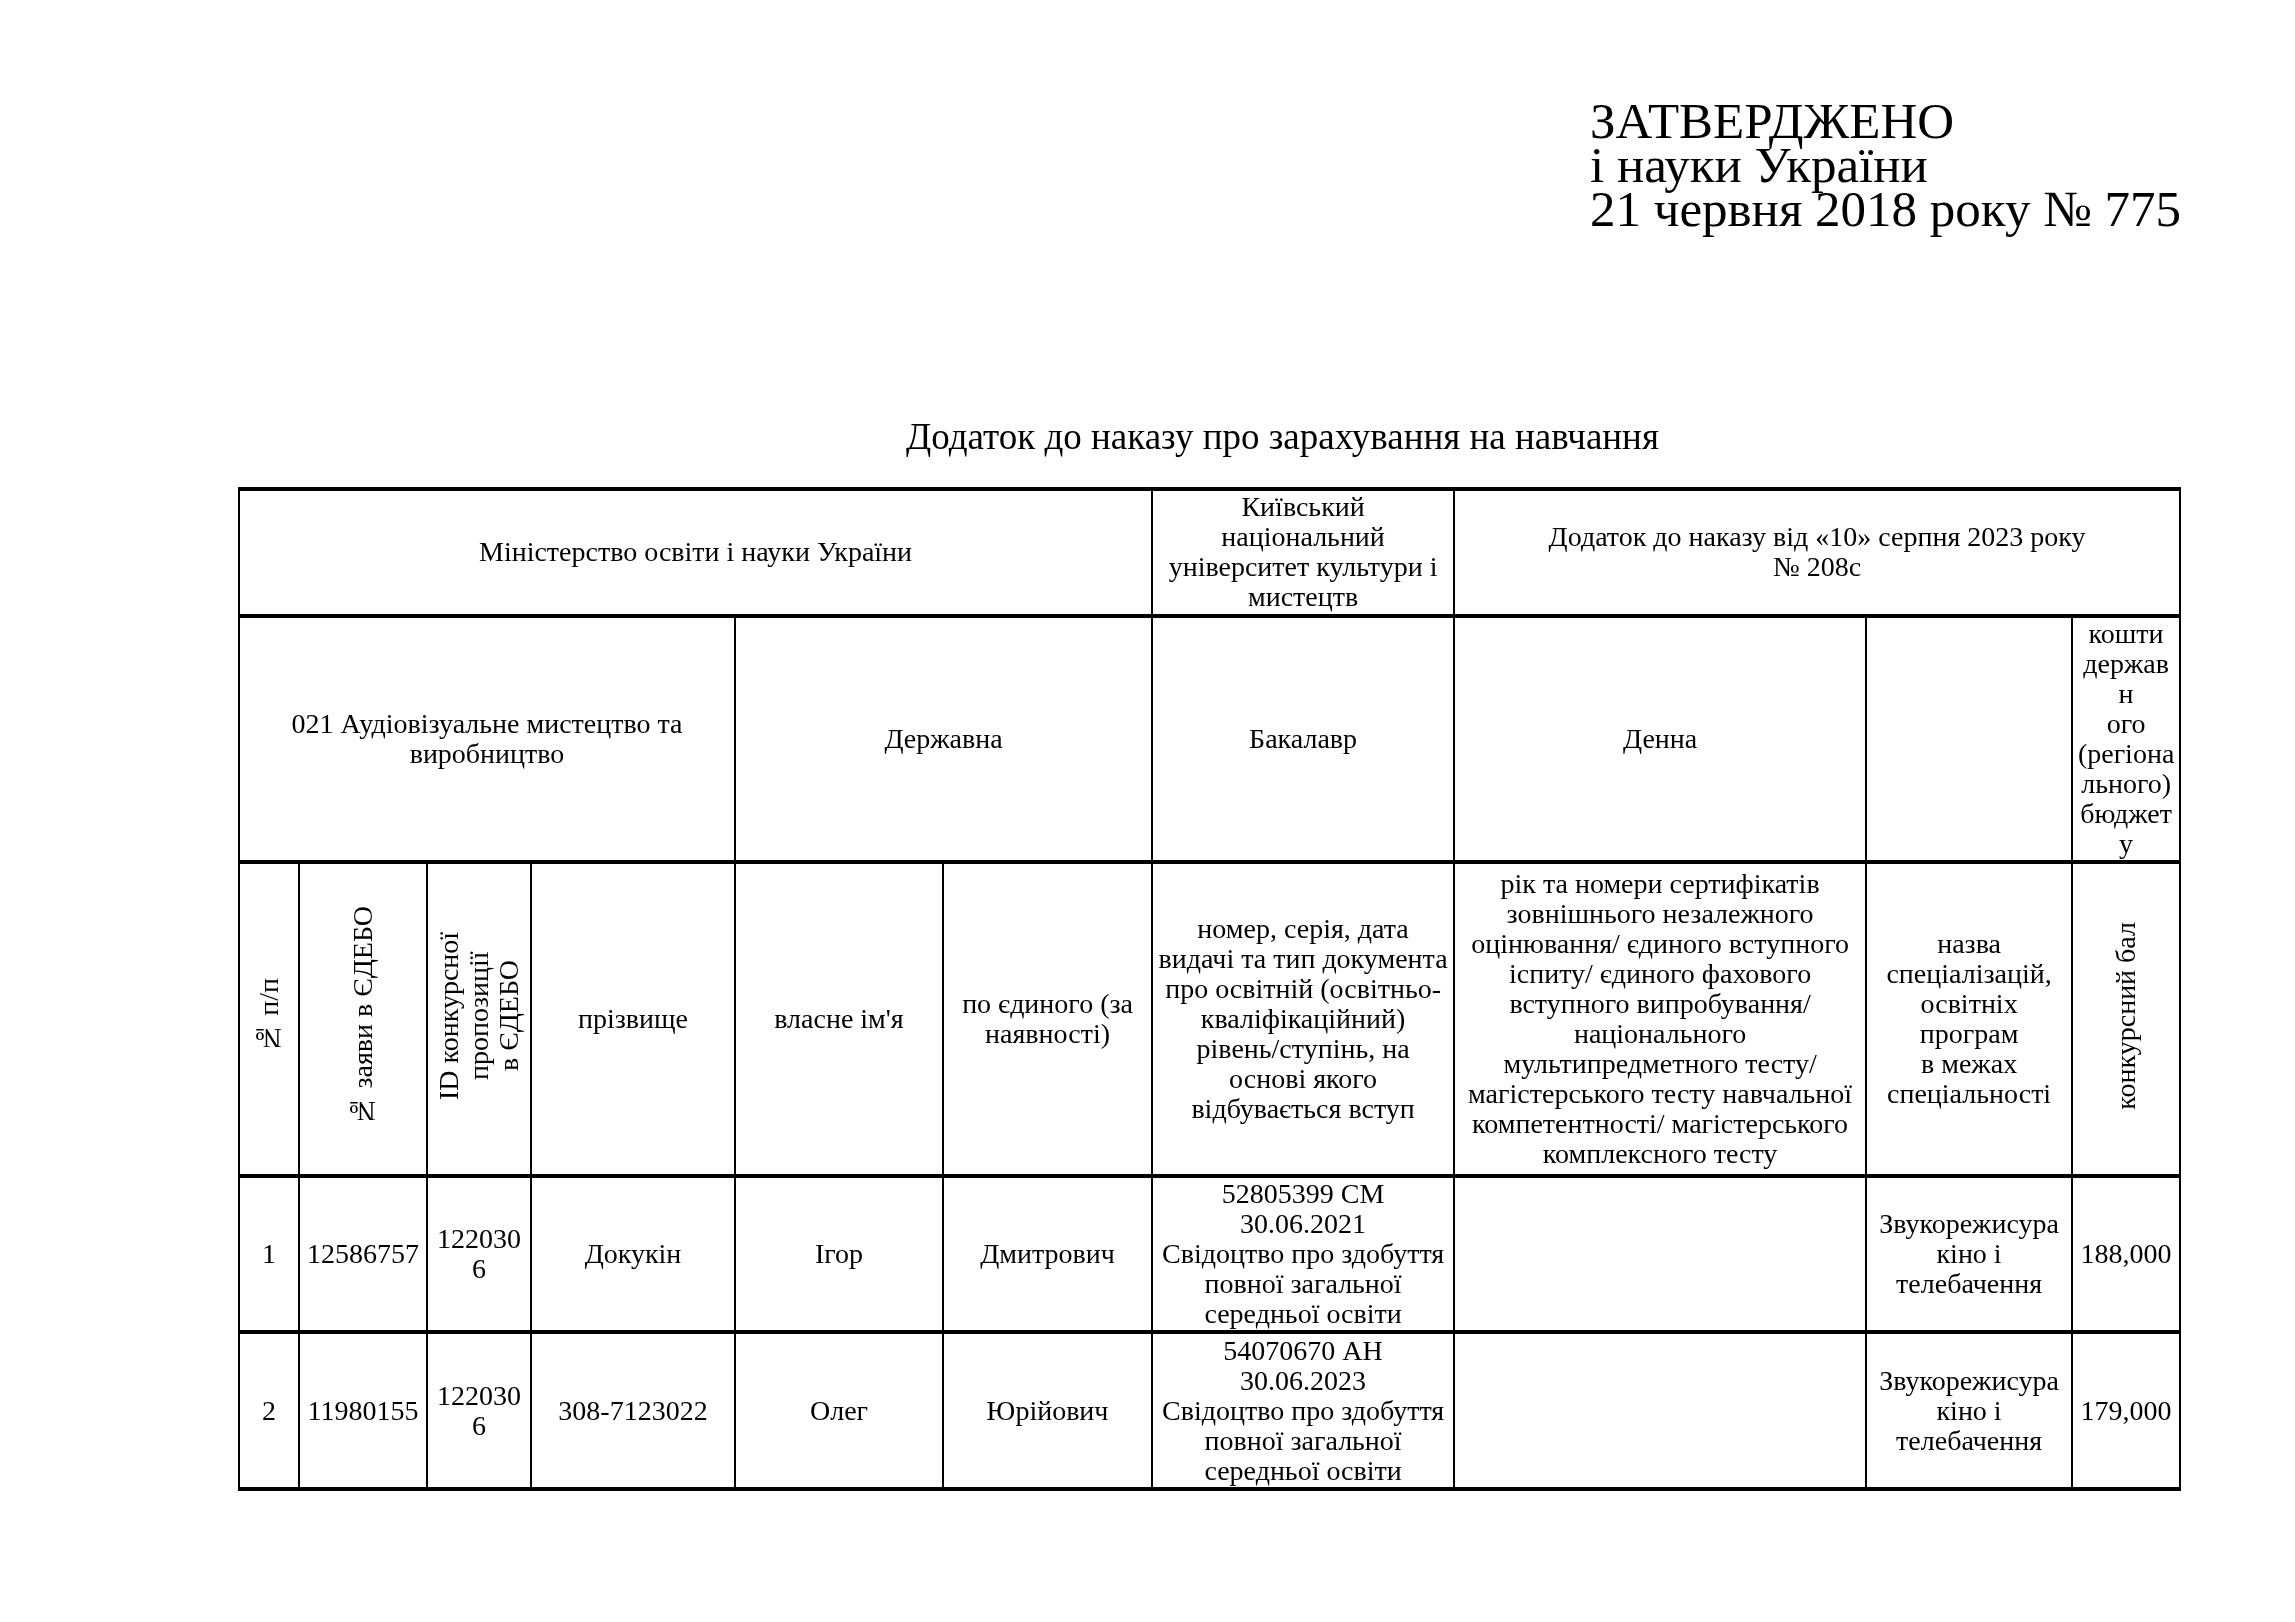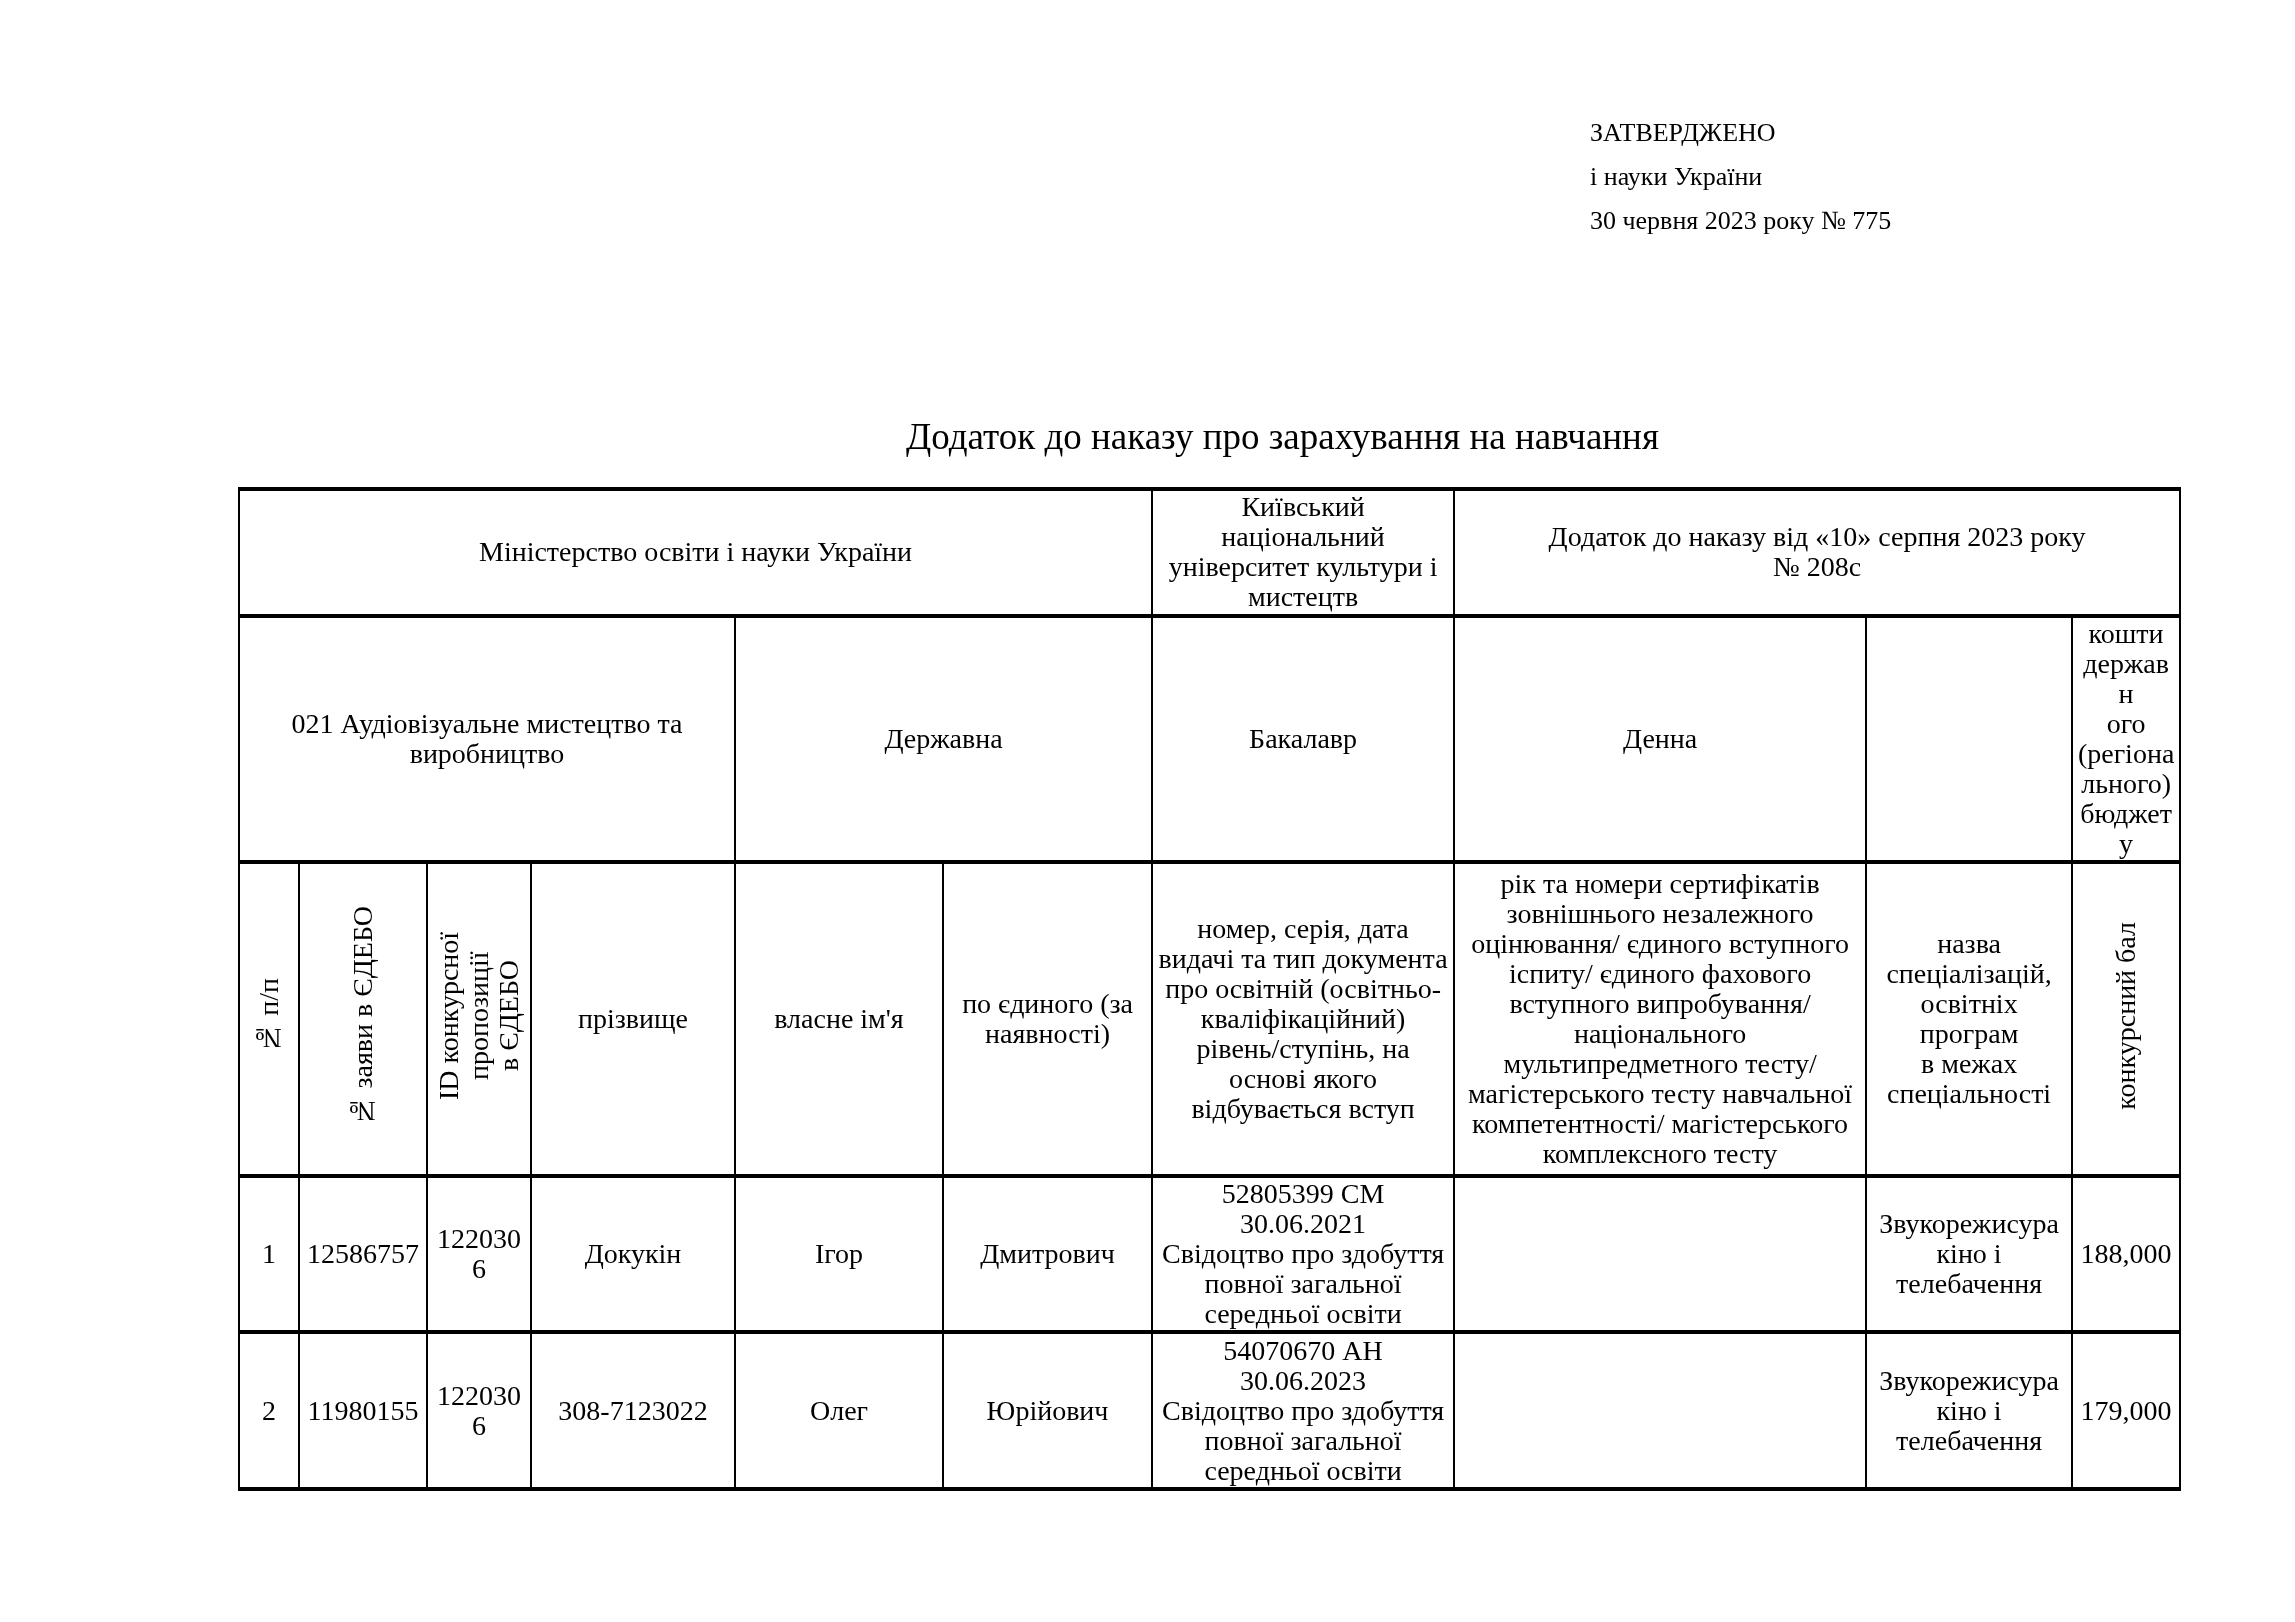--- a/index.html
+++ b/index.html
@@ -19,22 +19,22 @@
     left: 0; top: 0;
     width: 2295px; height: 1623px;
     background: #ffffff;
     overflow: hidden;
   }
 
   
   .approval {
     position: absolute;
     left: 1590px;
-    top: 111px;
-    font-size: 26px;
+    top: 99px;
+    font-size: 51px;
     line-height: 44px;
     white-space: nowrap;
   }
   .approval .form-line {
     font-weight: bold;
     margin-top: 31px;
   }
 
   
   .doc-title {
@@ -102,21 +102,21 @@
   }
 </style>
 </head>
 <body>
 
 <div class="page">
 
   <div class="approval">
     <div>ЗАТВЕРДЖЕНО</div>
     <div>і науки України</div>
-    <div>30 червня 2023 року № 775</div>
+    <div>21 червня 2018 року № 775</div>
   </div>
 
   <div class="doc-title">Додаток до наказу про зарахування на навчання</div>
 
   <table class="enroll">
     <colgroup>
       <col style="width:60px">
       <col style="width:128px">
       <col style="width:104px">
       <col style="width:204px">

